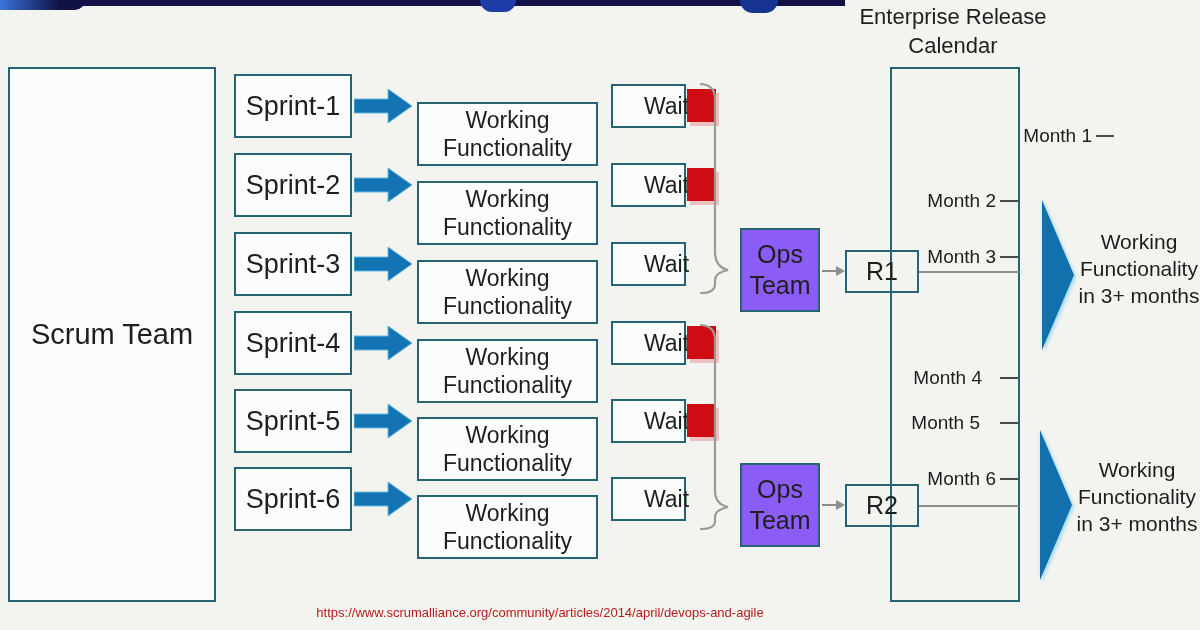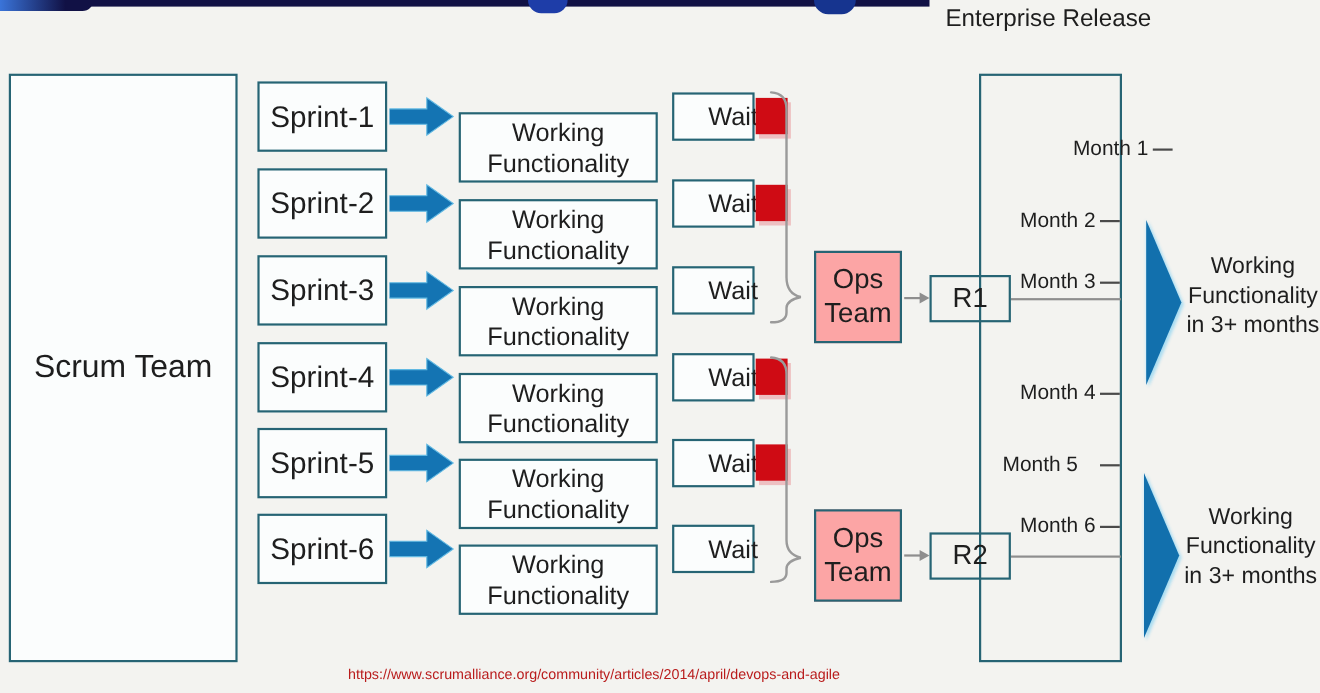--- a/index.html
+++ b/index.html
@@ -25,36 +25,36 @@
   .row{position:absolute;left:0;width:760px;height:64px;}
   .sprint{left:234px;top:0;width:118px;height:64px;font-size:27px;}
   .wf{left:417px;top:0;width:181px;height:64px;font-size:23px;line-height:28px;padding:0 4px;margin-top:28px;}
   .wait{left:611px;top:10px;width:75px;height:44px;font-size:23px;padding-left:36px;}
   .flow-arrow{position:absolute;left:354px;top:12px;}
   .red-sq{position:absolute;left:687px;top:15px;width:29px;height:33px;
        background:#cf0b14;box-shadow:3px 4px 0 rgba(231,130,138,.45);}
 
   .brace{position:absolute;}
 
-  .ops{width:80px;height:84px;font-size:25px;line-height:31px;background:#fca5a5;}
+  .ops{width:80px;height:84px;font-size:25px;line-height:31px;background:#8b5cf6;}
   .ops.o1{left:740px;top:228px;}
   .ops.o2{left:740px;top:463px;}
 
   .gline{position:absolute;height:2px;background:#8e8e8e;}
   .ghead{position:absolute;width:0;height:0;border-top:5px solid transparent;
        border-bottom:5px solid transparent;border-left:9px solid #8e8e8e;}
 
   .cal{left:890px;top:67px;width:130px;height:535px;background:transparent;}
   .cal-title{position:absolute;left:858px;top:2px;width:190px;text-align:center;
        font-size:22px;line-height:29px;}
   .month{position:absolute;display:flex;align-items:center;justify-content:flex-end;
        width:128px;height:22px;font-size:19px;}
   .month .tick{width:18px;height:2px;background:#4a4a4a;margin-left:4px;}
-  .m1{left:890px;top:125px;padding-left:48px;} .m2{left:890px;top:190px;} .m3{left:890px;top:246px;}
-  .m4{left:890px;top:347px;} .m5{left:890px;top:412px;gap:16px;} .m6{left:890px;top:468px;}
+  .m1{left:938px;top:125px;padding-left:48px;} .m2{left:890px;top:190px;} .m3{left:890px;top:246px;}
+  .m4{left:890px;top:367px;gap:14px;} .m5{left:890px;top:412px;gap:16px;} .m6{left:890px;top:468px;}
 
   .rel{width:74px;height:43px;font-size:25px;background:transparent;border-width:2px;}
   .rel.r1{left:845px;top:250px;} .rel.r2{left:845px;top:484px;}
 
   .big-tri{position:absolute;width:0;height:0;border-top:75px solid transparent;
        border-bottom:75px solid transparent;border-left:32px solid #1270ad;
        filter:drop-shadow(2px 2px 1.5px #a9dcf0) drop-shadow(-1px -1px 1px #d5ecf7);}
   .t1{left:1042px;top:200px;} .t2{left:1040px;top:430px;}
 
   .outcome{position:absolute;width:130px;text-align:center;font-size:21px;line-height:27px;}
@@ -190,20 +190,21 @@
          <span>Team</span></div>
   </div>
 
   <div class="gline" style="left:822px;top:270px;width:16px"></div>
   <div class="ghead" style="left:836px;top:266px"></div>
   <div class="gline" style="left:822px;top:504px;width:16px"></div>
   <div class="ghead" style="left:836px;top:500px"></div>
 
   <div class="cal-title">
     <span style="display:block">Enterprise Release</span>
+    <span style="display:block">Calendar</span>
   </div>
   <div class="box cal"></div>
 
   <div class="month m1">
       <span>Month 1</span>
       <span class="tick"></span>
     </div>
   <div class="month m2">
       <span>Month 2</span>
       <span class="tick"></span>

